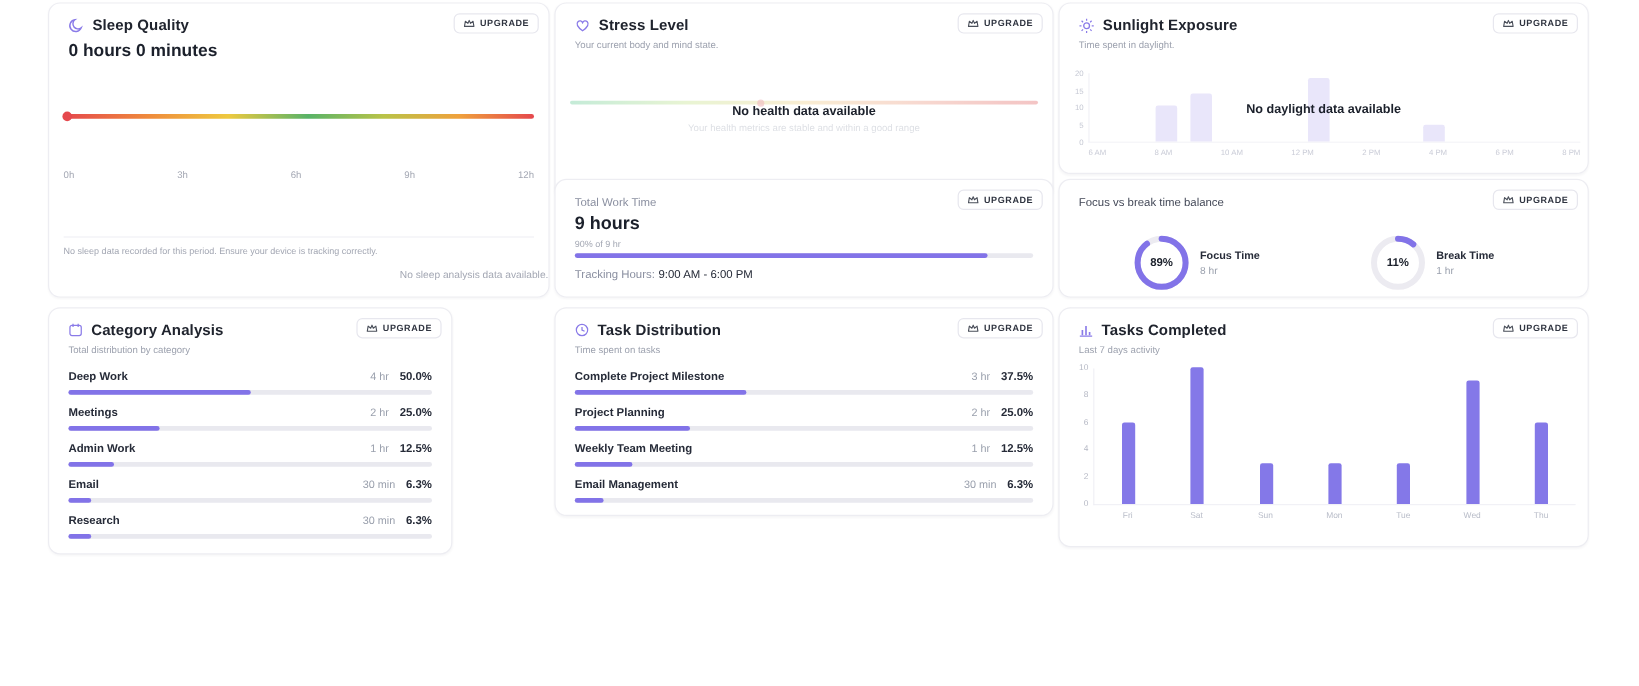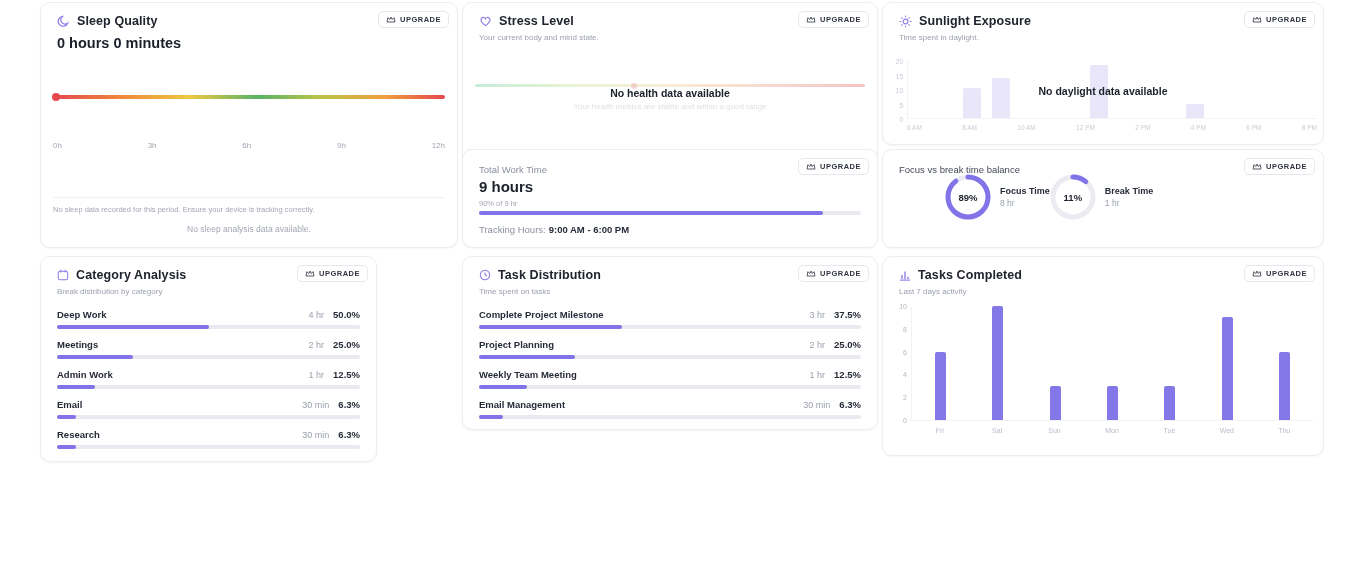--- a/index.html
+++ b/index.html
@@ -15,21 +15,21 @@
   .upgrade-badge span { font-size:7.5px; font-weight:700; letter-spacing:.5px; color:#2f3440; }
   
   .sleep-value { position:absolute; top:32px; left:16px; font-size:14.5px; font-weight:700; color:#1b202b; }
   .sleep-grad { position:absolute; top:92px; left:12px; right:12px; height:4px; border-radius:3px;
     background:linear-gradient(90deg,#e5484d,#ef8a3c 18%,#eec93f 35%,#58b368 52%,#b9c348 68%,#efa13c 84%,#e5484d); }
   .sleep-dot { position:absolute; left:-1px; top:-2px; width:8px; height:8px; border-radius:50%; background:#e5484d; }
   .sleep-axis { position:absolute; top:138px; left:12px; right:12px; display:flex; justify-content:space-between; }
   .axis-lbl { font-size:8px; color:#a3a7b3; }
   .sleep-divider { position:absolute; top:194px; left:12px; right:12px; border-top:1px solid #f1f1f5; }
   .sleep-note { position:absolute; top:202px; left:12px; right:12px; font-size:7.5px; color:#a3a7b3; }
-  .sleep-empty { position:absolute; top:221px; left:0; right:0; text-align:center; font-size:8.5px; color:#a3a7b3; }
+  .sleep-empty { position:absolute; top:221px; left:0; right:0; text-align:right; font-size:8.5px; color:#a3a7b3; }
   
   .stress-scale { position:absolute; top:66px; left:12px; right:12px; display:flex; justify-content:space-between; }
   .stress-scale span { font-size:7.5px; color:#c3c6d1; opacity:.55; }
   .stress-grad { position:absolute; top:81px; left:12px; right:12px; height:3px; border-radius:2px; opacity:.45;
     background:linear-gradient(90deg,#7ed4a8,#cfe8a0,#f2d9a0,#efaa98,#e57d7d); }
   .stress-marker { position:absolute; left:40%; top:-1.5px; width:6px; height:6px; border-radius:50%; background:#e07078; opacity:.65; }
   .overlay-title { position:absolute; left:0; right:0; text-align:center; font-size:10.5px; font-weight:700; color:#1b202b; }
   .overlay-sub { position:absolute; left:0; right:0; text-align:center; font-size:8px; color:#aab0bd; opacity:.4; }
   
   .sun-plot { position:absolute; left:24px; right:6px; top:58px; height:58px;
@@ -38,24 +38,24 @@
   .sun-tick { position:absolute; left:8px; width:12px; text-align:right; font-size:6.5px; color:#c6c9d4; }
   .sun-xlabels { position:absolute; top:121px; left:24px; right:6px; display:flex; justify-content:space-between; }
   .sun-xlabels span { font-size:6.5px; color:#caccd7; }
   
   .work-label { position:absolute; top:14px; left:16px; font-size:9.5px; color:#8a8fa0; }
   .work-value { position:absolute; top:28px; left:16px; font-size:15px; font-weight:700; color:#1b202b; }
   .work-caption { position:absolute; top:49px; left:16px; font-size:7.5px; color:#a3a7b3; }
   .work-track { position:absolute; top:61px; left:16px; right:16px; height:4px; border-radius:3px; background:#e9e9ef; }
   .work-fill { height:100%; border-radius:3px; background:#8273e8; }
   .work-tracking { position:absolute; top:74px; left:16px; font-size:9.5px; color:#8a8fa0; }
-  .work-tracking b { color:#262b38; font-weight:700; margin-left:3px; }
+  .work-tracking b { color:#262b38; font-weight:400; margin-left:3px; }
   
   .balance-label { position:absolute; top:14px; left:16px; font-size:9.5px; color:#434857; }
-  .donuts { position:absolute; top:24px; left:62px; display:flex; }
+  .donuts { position:absolute; top:46px; left:62px; display:flex; gap:92px; }
   .donut-group { display:flex; align-items:center; gap:9px; }
   .donut-wrap { position:relative; width:46px; height:46px; }
   .donut-pct { position:absolute; inset:0; display:flex; align-items:center; justify-content:center;
     font-size:9.5px; font-weight:700; color:#1b202b; }
   .donut-title { font-size:9px; font-weight:600; color:#262b38; }
   .donut-sub { font-size:8.5px; color:#9aa0ad; margin-top:2px; }
   
   .prow-box { position:absolute; top:50px; left:16px; right:16px; }
   .prow { position:relative; height:30px; }
   .prow-top { display:flex; justify-content:space-between; align-items:baseline; padding-top:2px; }
@@ -255,21 +255,21 @@
     <span class="card-title">Category Analysis</span>
   </div>
   <div class="upgrade-badge">
     <span class="icon">
         <svg width="10" height="9" viewBox="0 0 14 12">
           <path d="M1.5 9.5 L2.5 3.5 L5.5 6 L7 2.5 L8.5 6 L11.5 3.5 L12.5 9.5 Z" fill="none" stroke="#4a4f5a" stroke-width="1.3" stroke-linejoin="round"></path>
         </svg>
       </span>
     <span>UPGRADE</span>
   </div>
-  <div class="card-sub">Break distribution by category</div>
+  <div class="card-sub">Total distribution by category</div>
   <div class="prow-box" id="category-rows">
       <div class="prow">
         <div class="prow-top">
           <span class="prow-label">Deep Work</span>
           <span class="prow-meta">
             <span class="prow-time">4 hr</span>
             <span class="prow-pct">50.0%</span>
           </span>
         </div>
         <div class="ptrack">

